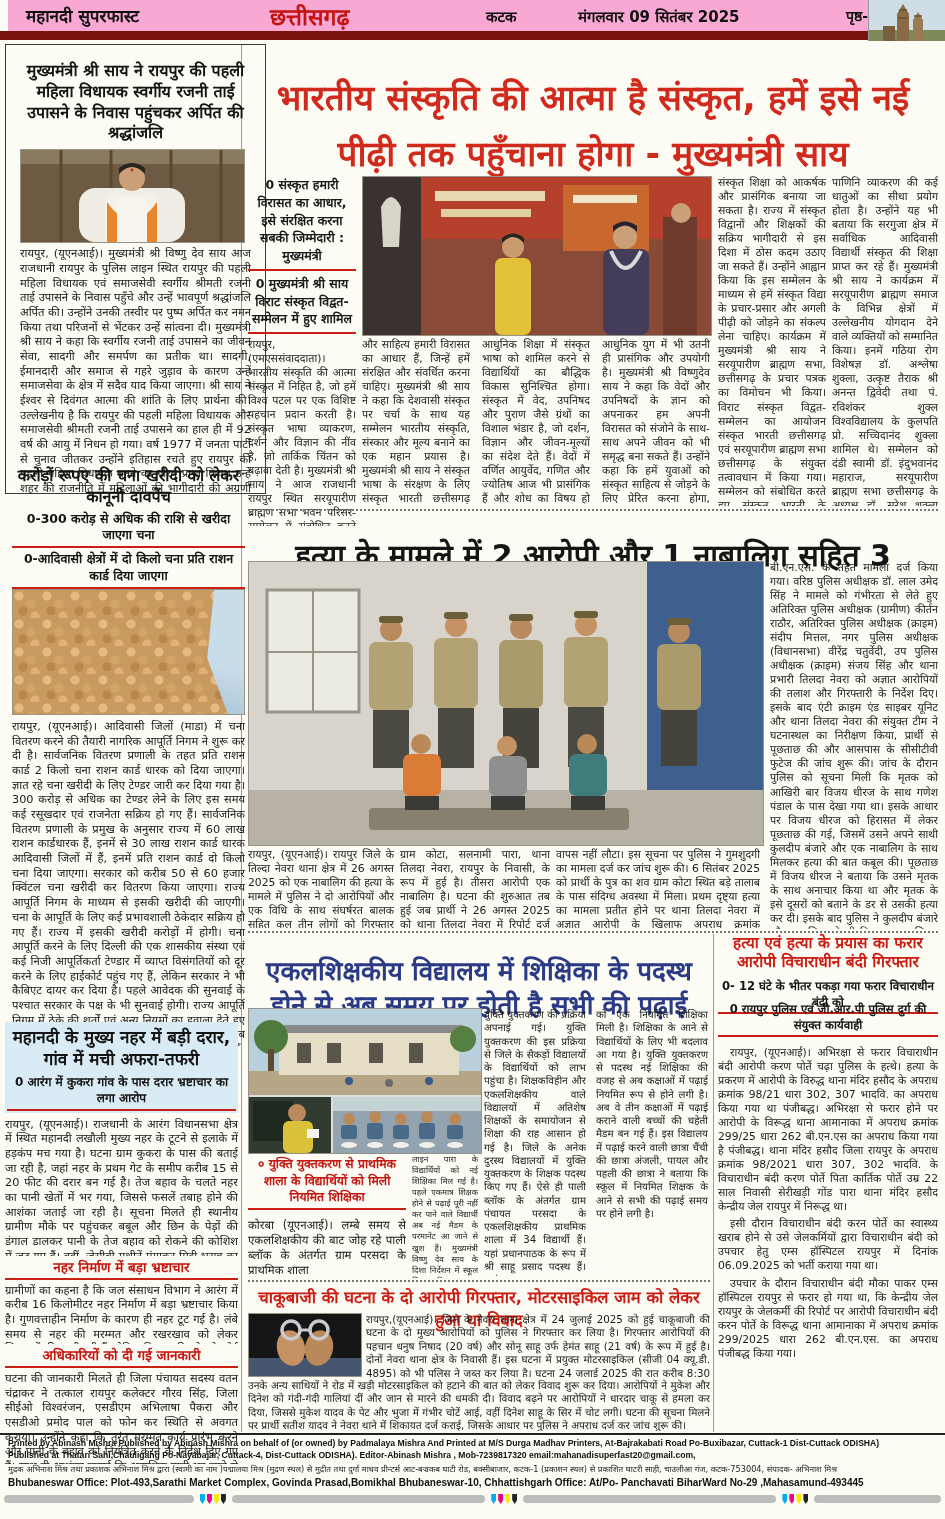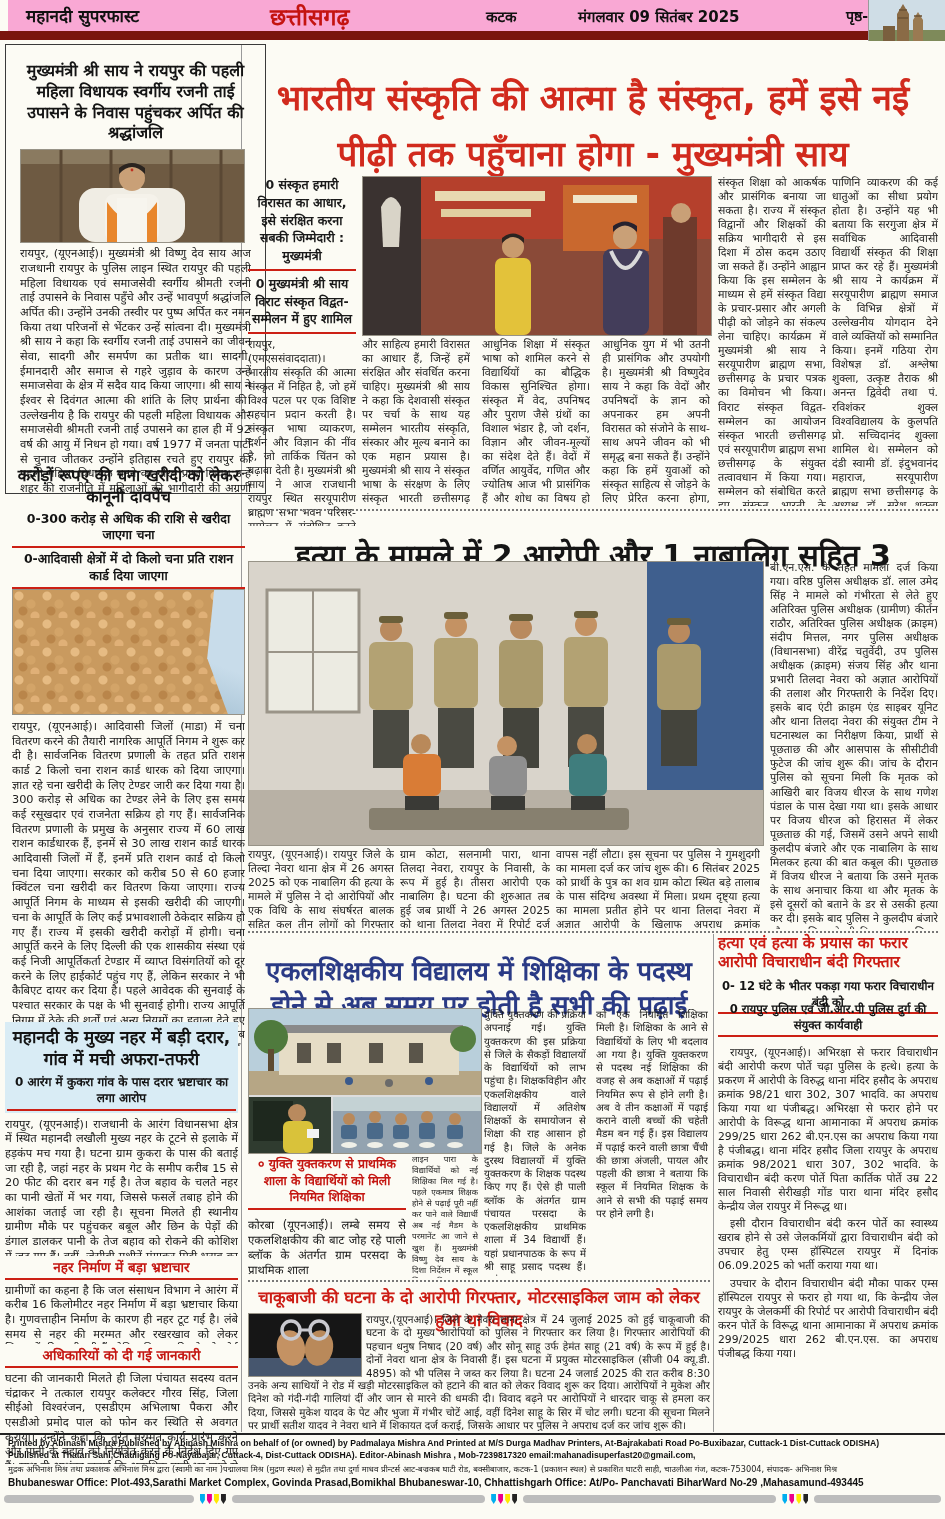--- a/index.html
+++ b/index.html
@@ -262,21 +262,21 @@
       <ellipse cx="70" cy="34" rx="14" ry="18" fill="#b9895a" transform="rotate(12 70 34)"></ellipse>
       <circle cx="42" cy="16" r="9" fill="none" stroke="#c9c9cf" stroke-width="3.5"></circle>
       <circle cx="70" cy="16" r="9" fill="none" stroke="#c9c9cf" stroke-width="3.5"></circle>
       <path d="M50 16 H62" stroke="#c9c9cf" stroke-width="3"></path>
     </svg>
     <div class="abs jt" style="left:366px;top:1313px;width:344px;height:64px;font-size:10.3px;">रायपुर,(यूएनआई)। जिले के नेवरा थाना क्षेत्र में 24 जुलाई 2025 को हुई चाकूबाजी की घटना के दो मुख्य आरोपियों को पुलिस ने गिरफ्तार कर लिया है। गिरफ्तार आरोपियों की पहचान धनुष निषाद (20 वर्ष) और सोनू साहू उर्फ हेमंत साहू (21 वर्ष) के रूप में हुई है। दोनों नेवरा थाना क्षेत्र के निवासी हैं। इस घटना में प्रयुक्त मोटरसाइकिल (सीजी 04 क्यू.डी. 4895) को भी पुलिस ने जब्त कर लिया है। घटना 24 जुलाई 2025 की रात करीब 8:30 बजे की है, जब प्रार्थी सतीश यादव के बड़े भाई मुकेश यादव और उनके दोस्त दिनेश साहू अपने घर के सामने बैठकर बातचीत कर रहे थे। तभी धनुष निषाद, पोई उर्फ चन्द्रकांत साहू और</div>
     <div class="abs jt" style="left:248px;top:1379px;width:462px;height:52px;font-size:10.3px;">उनके अन्य साथियों ने रोड में खड़ी मोटरसाइकिल को हटाने की बात को लेकर विवाद शुरू कर दिया। आरोपियों ने मुकेश और दिनेश को गंदी-गंदी गालियां दीं और जान से मारने की धमकी दी। विवाद बढ़ने पर आरोपियों ने धारदार चाकू से हमला कर दिया, जिससे मुकेश यादव के पेट और भुजा में गंभीर चोटें आई, वहीं दिनेश साहू के सिर में चोट लगी। घटना की सूचना मिलने पर प्रार्थी सतीश यादव ने नेवरा थाने में शिकायत दर्ज कराई, जिसके आधार पर पुलिस ने अपराध दर्ज कर जांच शुरू की।</div>
   </section>
 
   <section>
-    <h2 class="abs" style="left:718px;top:934px;width:220px;font-size:15.5px;font-weight:bold;color:#cc1d15;text-align:left;line-height:1.25;margin:0;">हत्या एवं हत्या के प्रयास का फरार आरोपी विचाराधीन बंदी गिरफ्तार</h2>
+    <h2 class="abs" style="left:718px;top:934px;width:220px;font-size:15.5px;font-weight:bold;color:#cc1d15;text-align:center;line-height:1.25;margin:0;">हत्या एवं हत्या के प्रयास का फरार आरोपी विचाराधीन बंदी गिरफ्तार</h2>
     <div class="abs sub-red" style="left:718px;top:979px;width:220px;font-size:11.6px;">0- 12 घंटे के भीतर पकड़ा गया फरार विचाराधीन बंदी को</div>
     <div class="abs sub-red" style="left:718px;top:1002px;width:220px;font-size:11.6px;">0 रायपुर पुलिस एवं जी.आर.पी पुलिस दुर्ग की संयुक्त कार्यवाही</div>
     <div class="abs jt" style="left:718px;top:1046px;width:220px;height:386px;font-size:10.8px;">
       <p>रायपुर, (यूएनआई)। अभिरक्षा से फरार विचाराधीन बंदी आरोपी करण पोर्ते चढ़ा पुलिस के हत्थे। हत्या के प्रकरण में आरोपी के विरुद्ध थाना मंदिर हसौद के अपराध क्रमांक 98/21 धारा 302, 307 भादवि. का अपराध किया गया था पंजीबद्ध। अभिरक्षा से फरार होने पर आरोपी के विरूद्ध थाना आमानाका में अपराध क्रमांक 299/25 धारा 262 बी.एन.एस का अपराध किया गया है पंजीबद्ध। थाना मंदिर हसौद जिला रायपुर के अपराध क्रमांक 98/2021 धारा 307, 302 भादवि. के विचाराधीन बंदी करण पोर्ते पिता कार्तिक पोर्ते उम्र 22 साल निवासी सेरीखड़ी गोंड पारा थाना मंदिर हसौद केन्द्रीय जेल रायपुर में निरूद्ध था।</p>
       <p>इसी दौरान विचाराधीन बंदी करन पोर्ते का स्वास्थ्य खराब होने से उसे जेलकर्मियों द्वारा विचाराधीन बंदी को उपचार हेतु एम्स हॉस्पिटल रायपुर में दिनांक 06.09.2025 को भर्ती कराया गया था।</p>
       <p>उपचार के दौरान विचाराधीन बंदी मौका पाकर एम्स हॉस्पिटल रायपुर से फरार हो गया था, कि केन्द्रीय जेल रायपुर के जेलकर्मी की रिपोर्ट पर आरोपी विचाराधीन बंदी करन पोर्ते के विरूद्ध थाना आमानाका में अपराध क्रमांक 299/2025 धारा 262 बी.एन.एस. का अपराध पंजीबद्ध किया गया।</p>
 
     </div>
   </section>
 

